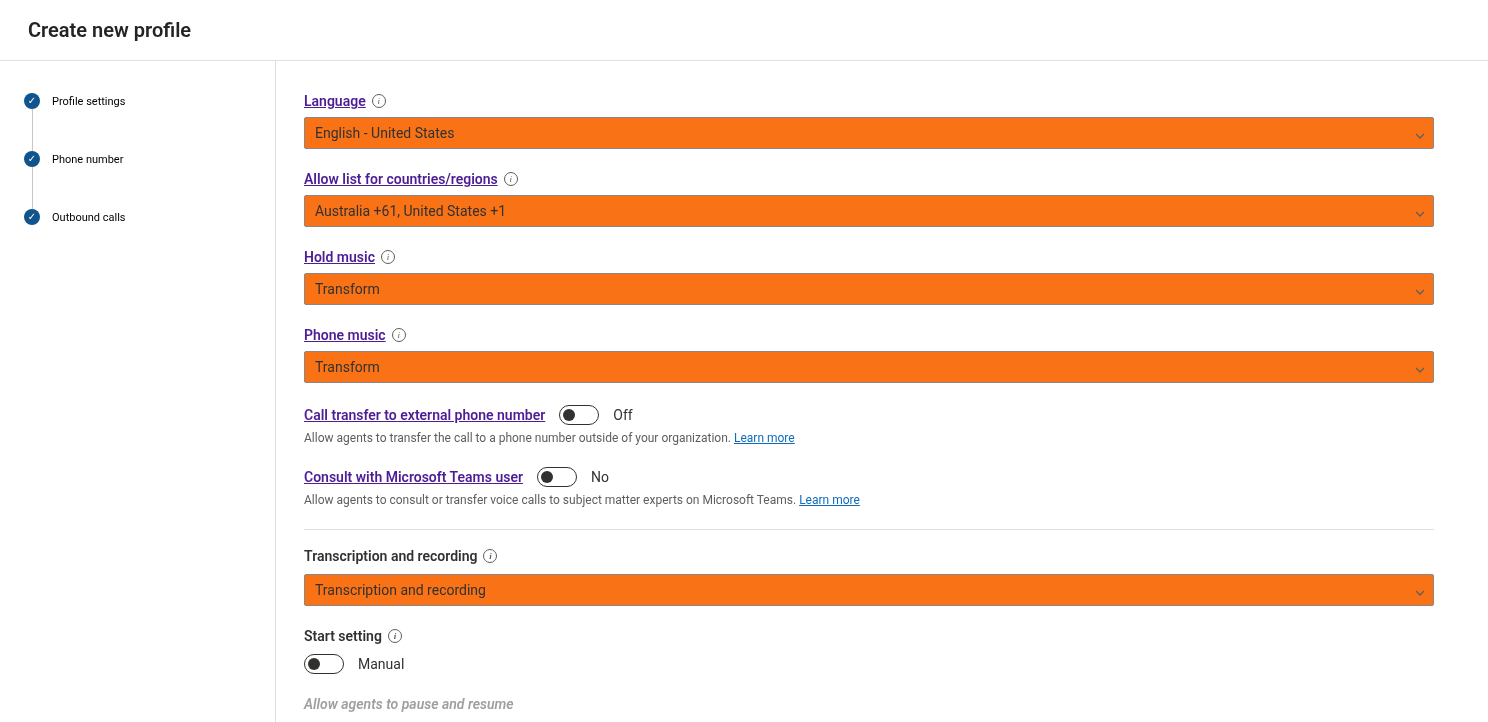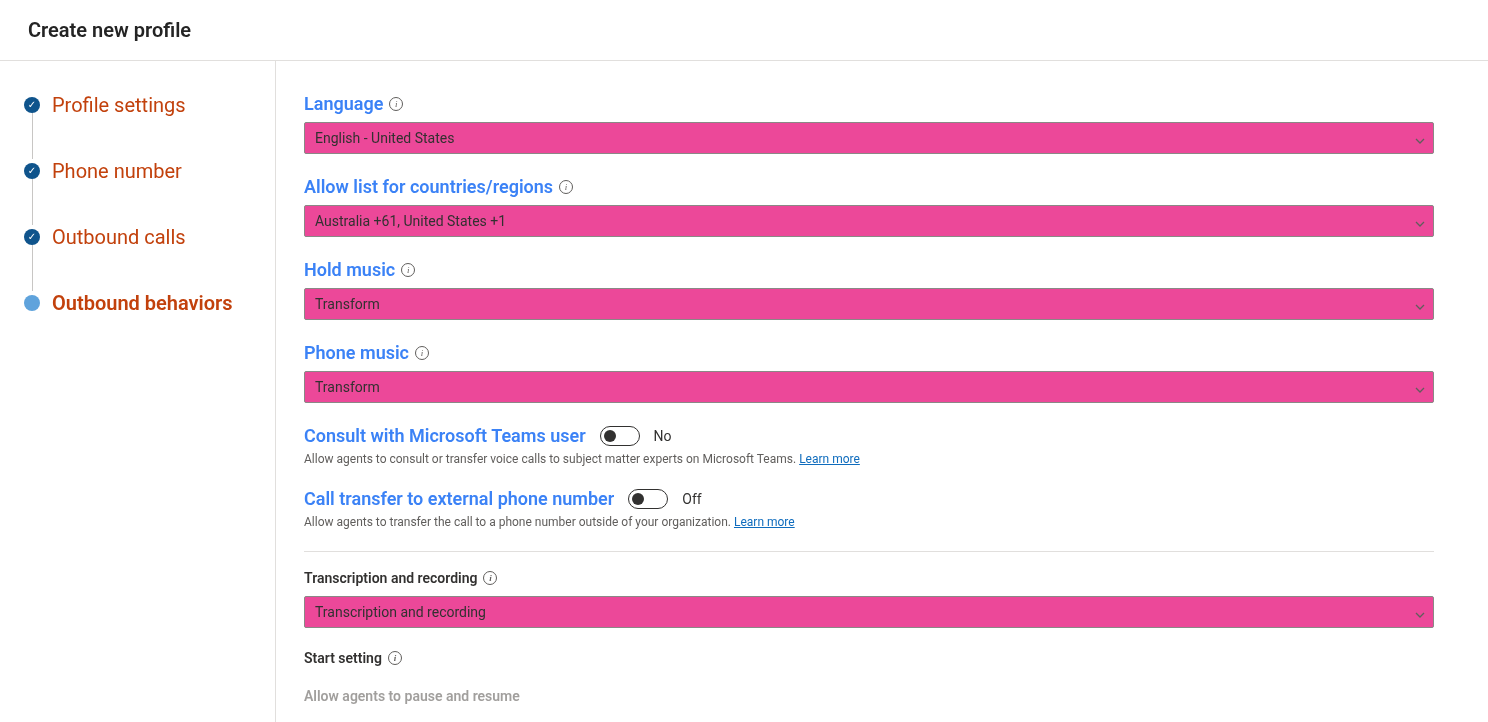--- a/index.html
+++ b/index.html
@@ -53,37 +53,38 @@
     background: #c8c6c4;
     z-index: 0;
   }
   .step:last-child .line { display: none; }
   .dot.done { background: #0f548c; }
   .dot.done .check {
     color: #fff; font-size: 10px; line-height: 1;
   }
   .dot.current { background: #5fa3dc; }
   .dot.pending { background: #fff; border: 1px solid #c8c6c4; }
-  .step .label { font-size: 20px; color: #c2410c; }
+  .step .label { font-size: 11px; color: #000000; }
   .step.current .label { font-weight: 600; }
   .main {
     flex: 1;
     padding: 32px 54px 32px 28px;
   }
   .field { margin-bottom: 22px; max-width: 1130px; }
   .field-label-row {
     display: flex;
     align-items: center;
     margin-bottom: 8px;
     gap: 6px;
   }
   .field-label {
     font-weight: 600;
-    font-size: 18px;
-    color: #3b82f6;
+    font-size: 14px;
+    color: #4c1d95;
+    text-decoration: underline;
   }
   .info-icon {
     width: 14px; height: 14px;
     border: 1px solid #605e5c;
     border-radius: 50%;
     display: inline-flex; align-items: center; justify-content: center;
     font-size: 9px;
     color: #605e5c;
     font-style: italic;
     font-family: Georgia, serif;
@@ -91,21 +92,21 @@
   }
   .select {
     width: 100%;
     height: 32px;
     border: 1px solid #8a8886;
     border-radius: 2px;
     display: flex;
     align-items: center;
     justify-content: space-between;
     padding: 0 8px 0 10px;
-    background: #ec4899;
+    background: #f97316;
     cursor: pointer;
   }
   .select .value { font-size: 14px; color: #323130; }
   .chevron {
     width: 10px; height: 10px;
     display: inline-block;
   }
   .chevron svg { width: 10px; height: 10px; fill: #605e5c; }
   .toggle-row {
     display: flex;
@@ -185,25 +186,20 @@
       </li>
 
       <li class="step">
         <span class="dot done">
             <span class="check">✓</span>
           </span>
         <span class="label">Outbound calls</span>
         <span class="line"></span>
       </li>
 
-      <li class="step current">
-        <span class="dot current"></span>
-        <span class="label">Outbound behaviors</span>
-        <span class="line"></span>
-      </li>
 
 
     </ul>
   </nav>
 
   <main class="main">
 
     <div class="field">
       <div class="field-label-row">
         <span class="field-label">Language</span>
@@ -254,51 +250,51 @@
         <span class="field-label">Phone music</span>
         <span class="info-icon">i</span>
       </div>
       <div class="select">
         <span class="value">Transform</span>
         <span class="chevron">
           <svg viewBox="0 0 10 10">
               <path d="M1 3 L5 7 L9 3" stroke="#605e5c" stroke-width="1.3" fill="none"></path>
             </svg>
         </span>
+      </div>
+    </div>
+
+    <div class="field">
+      <div class="toggle-row">
+        <span class="field-label">Call transfer to external phone number</span>
+        <span class="toggle">
+            <span class="knob"></span>
+          </span>
+        <span class="toggle-state">Off</span>
+      </div>
+      <div class="help-text">
+        <span>Allow agents to transfer the call to a phone number outside of your organization.</span>
+        <a>Learn more</a>
       </div>
     </div>
 
     <div class="field">
       <div class="toggle-row">
         <span class="field-label">Consult with Microsoft Teams user</span>
         <span class="toggle">
             <span class="knob"></span>
           </span>
         <span class="toggle-state">No</span>
       </div>
       <div class="help-text">
         <span>Allow agents to consult or transfer voice calls to subject matter experts on Microsoft Teams.</span>
         <a>Learn more</a>
       </div>
     </div>
 
-    <div class="field">
-      <div class="toggle-row">
-        <span class="field-label">Call transfer to external phone number</span>
-        <span class="toggle">
-            <span class="knob"></span>
-          </span>
-        <span class="toggle-state">Off</span>
-      </div>
-      <div class="help-text">
-        <span>Allow agents to transfer the call to a phone number outside of your organization.</span>
-        <a>Learn more</a>
-      </div>
-    </div>
-
     <hr class="divider">
 
     <div class="field">
       <div class="section-title">
         <span>Transcription and recording</span>
         <span class="info-icon">i</span>
       </div>
       <div class="select">
         <span class="value">Transcription and recording</span>
         <span class="chevron">
@@ -307,21 +303,27 @@
             </svg>
         </span>
       </div>
     </div>
 
     <div class="field" style="margin-top:17px;">
       <div class="section-title">
         <span>Start setting</span>
         <span class="info-icon">i</span>
       </div>
-    </div>
-
-    <div class="field" style="margin-top:22px;">
+      <div class="toggle-row">
+        <span class="toggle">
+            <span class="knob"></span>
+          </span>
+        <span class="toggle-state">Manual</span>
+      </div>
+    </div>
+
+    <div class="field" style="margin-top:22px;font-style:italic;">
       <div class="label-disabled">Allow agents to pause and resume</div>
 
     </div>
 
   </main>
 </div>
 
 </body></html>

